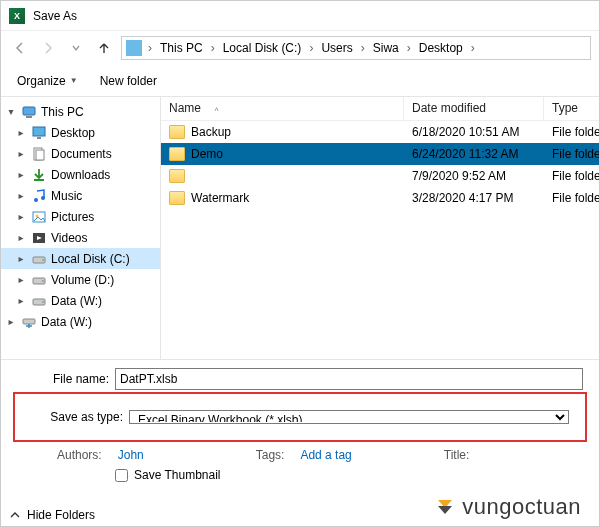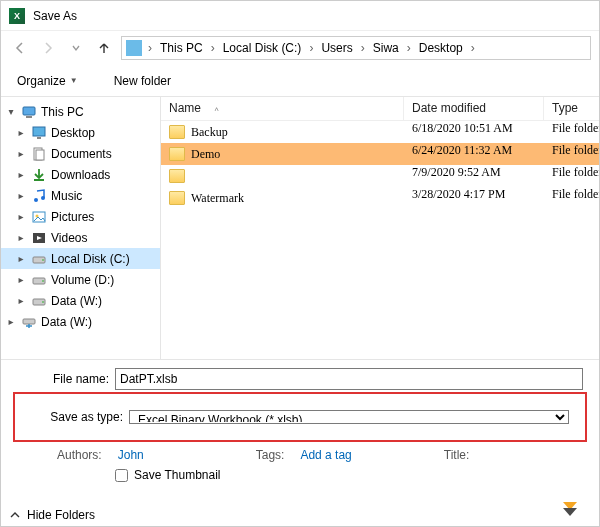--- a/index.html
+++ b/index.html
@@ -7,40 +7,40 @@
   .titlebar { height: 30px; display: flex; align-items: center; padding: 0 8px; border-bottom: 1px solid #eee; }
   .app-icon { width: 16px; height: 16px; background: linear-gradient(135deg,#107c41 0%,#185c37 100%); margin-right: 8px; display:flex;align-items:center;justify-content:center;color:#fff;font-size:9px;font-weight:bold;}
   .titlebar-title { font-size: 12px; }
   .navrow { height: 34px; display: flex; align-items: center; padding: 0 8px; gap: 6px; }
   .nav-arrow { width: 22px; height: 22px; display:flex;align-items:center;justify-content:center; color:#888; border-radius:2px;}
   .nav-arrow.enabled { color:#333; }
   .breadcrumb { flex:1; height:24px; border:1px solid #ccc; display:flex; align-items:center; padding:0 4px; gap:2px; font-size:12px;}
   .bc-icon { width:16px; height:16px; background:#6bbbe8; margin-right:2px;}
   .bc-item { padding:0 4px; cursor:pointer;}
   .bc-sep { color:#666; padding:0 2px;}
-  .toolbar { height: 32px; display:flex; align-items:center; padding:0 12px; gap:28px; border-bottom:1px solid #e5e5e5;}
+  .toolbar { height: 32px; display:flex; align-items:center; padding:0 12px; gap:14px; border-bottom:1px solid #e5e5e5;}
   .toolbutton { display:flex; align-items:center; gap:4px; cursor:pointer; font-size:12px; padding:3px 4px;}
   .drop-caret { font-size:8px; color:#555;}
   .body { display:flex; height: 262px; }
   .sidebar { width: 160px; border-right:1px solid #e5e5e5; overflow-y:auto; padding:4px 0;}
   .tree-item { display:flex; align-items:center; height:21px; padding:0 4px; gap:4px; cursor:pointer; font-size:12px;}
   .tree-item.selected { background:#cce8ff;}
   .tree-caret { width:12px; color:#555; font-size:10px; text-align:center;}
   .tree-caret.open::before { content:"▾"; }
   .tree-caret.closed::before { content:"▸"; }
   .tree-icon { width:16px; height:16px; display:flex; align-items:center; justify-content:center; font-size:12px;}
   .tree-item.indent1 { padding-left: 14px; }
   .filelist { flex:1; overflow:auto; }
   .listheader { display:flex; height:24px; border-bottom:1px solid #eee; font-size:12px; color:#222; background:#fff;}
   .col-name { flex:0 0 243px; padding:4px 8px; border-right:1px solid #eee;}
   .col-date { flex:0 0 140px; padding:4px 8px; border-right:1px solid #eee;}
   .col-type { flex:1; padding:4px 8px;}
   .sort-caret { font-size:8px; color:#888; margin-left:10px;}
-  .row { display:flex; height:22px; font-size:12px; cursor:pointer;font-family:Liberation Serif, serif;}
-  .row.selected { background:#fdba74;}
+  .row { display:flex; height:22px; align-items:center; font-size:12px; cursor:pointer;}
+  .row.selected { background:#0369a1;}
   .cell-name { flex:0 0 243px; display:flex; align-items:center; gap:6px; padding:0 8px;}
   .cell-date { flex:0 0 140px; padding:0 8px;}
   .cell-type { flex:1; padding:0 8px; white-space:nowrap; overflow:hidden;}
   .folder-icon { width:16px; height:14px; background:linear-gradient(#ffe9a2,#fccf5f); border:1px solid #e0b94a; border-radius:1px;}
   .bottom { border-top:1px solid #e5e5e5; padding:8px 16px 6px 16px; }
   .fieldrow { display:flex; align-items:center; margin-bottom:6px; gap:6px;}
   .fieldlabel { width:92px; text-align:right; font-size:12px;}
   .fieldinput { flex:1; height:22px; border:1px solid #7a7a7a; padding:7px 4px; font-size:12px; font-family:inherit;}
   .fieldselect { flex:1; height:14px; border:1px solid #7a7a7a; padding:1px 4px; font-size:12px; font-family:inherit; background:#fff;}
   .red-box { border:2px solid #d33; padding:16px; margin:-4px -4px 2px -4px;}
@@ -307,13 +307,14 @@
   </div>
 </div>
 
 <div class="watermark">
   <span class="wm-icon">
     <svg width="22" height="22" viewBox="0 0 22 22">
         <polygon points="4,4 18,4 11,12" fill="#f5a623"></polygon>
         <polygon points="4,10 18,10 11,18" fill="#4a4a4a"></polygon>
       </svg>
   </span>
+  <span>vungoctuan</span>
 </div>
 
 </body></html>

